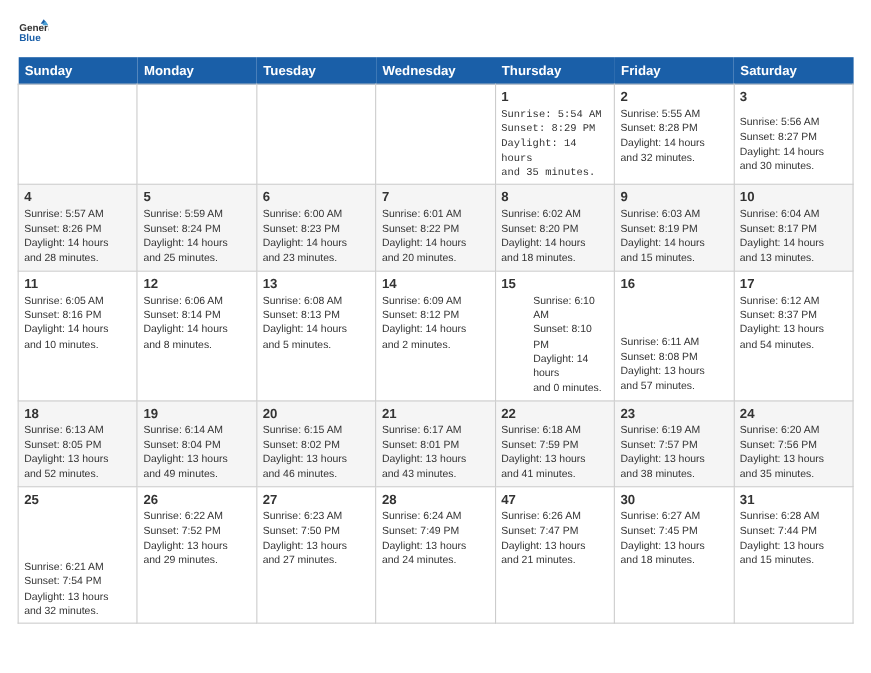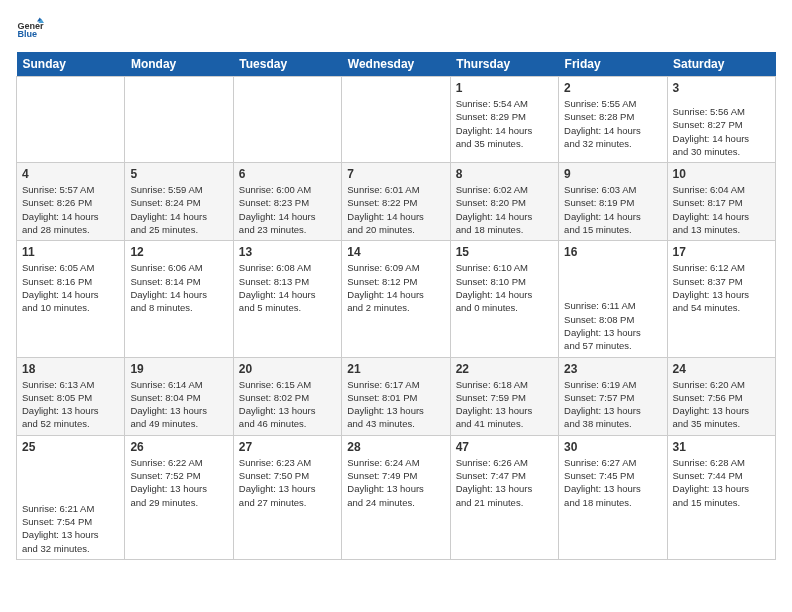--- a/index.html
+++ b/index.html
@@ -110,21 +110,21 @@
       </tr>
   </thead>
   <tbody id="calendar-body">
   <tr>
         <td class="empty-cell"></td>
         <td class="empty-cell"></td>
         <td class="empty-cell"></td>
         <td class="empty-cell"></td>
         <td>
           <div class="day-number">1</div>
-          <div class="day-info" style="white-space: pre-line;">Sunrise: 5:54 AM
+          <div class="day-info" style="white-space: pre-line; font-family: Liberation Mono, monospace;">Sunrise: 5:54 AM
 Sunset: 8:29 PM
 Daylight: 14 hours
 and 35 minutes.</div>
         </td>
         <td>
           <div class="day-number">2</div>
           <div class="day-info" style="white-space: pre-line;">Sunrise: 5:55 AM
 Sunset: 8:28 PM
 Daylight: 14 hours
 and 32 minutes.</div>
@@ -212,21 +212,21 @@
         </td>
         <td>
           <div class="day-number">14</div>
           <div class="day-info" style="white-space: pre-line;">Sunrise: 6:09 AM
 Sunset: 8:12 PM
 Daylight: 14 hours
 and 2 minutes.</div>
         </td>
         <td>
           <div class="day-number">15</div>
-          <div class="day-info" style="white-space: pre-line;">Sunrise: 6:10 AM
+          <div class="day-info" style="white-space: pre-line; margin-left: 29px;">Sunrise: 6:10 AM
 Sunset: 8:10 PM
 Daylight: 14 hours
 and 0 minutes.</div>
         </td>
         <td>
           <div class="day-number">16</div>
           <div class="day-info" style="white-space: pre-line; margin-top: 40px;">Sunrise: 6:11 AM
 Sunset: 8:08 PM
 Daylight: 13 hours
 and 57 minutes.</div>

